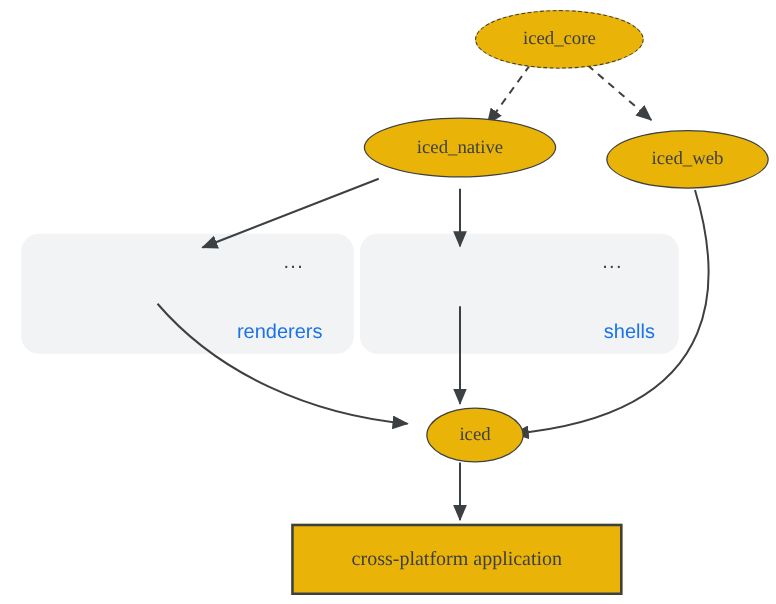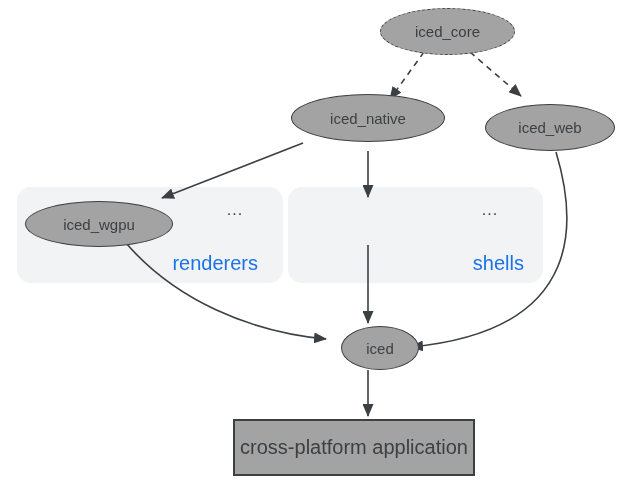--- a/index.html
+++ b/index.html
@@ -36,21 +36,21 @@
     letter-spacing: 1px;
     color: var(--text-color);
     text-align: center;
     width: 40px;
   }
   #group-renderers .group-ellipsis { left: 198px; }
   #group-shells .group-ellipsis    { left: 182px; }
   .group-label {
     position: absolute;
     bottom: 8px;
-    font-size: 20px;
+    font-size: 16px;
     color: var(--accent-blue);
     margin-top: 16px;
   }
   #group-renderers .group-label { right: 25px; }
   #group-shells .group-label    { right: 19px; }
 
   
   svg.edges {
     position: absolute;
     left: 0; top: 0;
@@ -65,37 +65,38 @@
   }
   svg.edges path.dashed { stroke-dasharray: 6 5; }
   #arrowhead path { fill: var(--stroke-color); }
 
   
   .node {
     position: absolute;
     display: flex;
     align-items: center;
     justify-content: center;
-    background: #a3a3a3;
+    background: #eab308;
     border: 1.5px solid var(--stroke-color);
     font-size: 15px;
     z-index: 2;
+    font-family: Liberation Serif, serif;
   }
   .ellipse { border-radius: 50%; }
   .dashed-border { border-style: dashed; }
   #node-iced_core   { left: 380px; top:   8px; width: 135px; height: 47px; }
   #node-iced_native { left: 291px; top: 94px; width: 154px; height: 48px; text-align: center; }
   #node-iced_web    { left: 485px; top: 104px; width: 130px; height: 47px; text-align: center; }
   #node-iced_wgpu   { left:  25px; top: 201px; width: 148px; height: 46px; }
   #node-iced_winit  { left: 296px; top: 201px; width: 144px; height: 44px; }
   #node-iced        { left: 341px; top: 326px; width:  78px; height: 44px; }
   #node-application {
-    left: 233px; top: 419px; width: 242px; height: 57px;
+    left: 233px; top: 419px; width: 265px; height: 57px;
     border-width: 2px; border-radius: 0;
-    font-size: 20px;
+    font-size: 16px;
   }
 </style>
 </head>
 <body>
 
 <div id="canvas">
 
   <div class="group-box" id="group-renderers">
     <span class="group-ellipsis">...</span>
     <span class="group-label">renderers</span>
@@ -123,23 +124,20 @@
 
   <div class="node ellipse dashed-border" id="node-iced_core">
     <span>iced_core</span>
   </div>
   <div class="node ellipse" id="node-iced_native">
     <span>iced_native</span>
   </div>
   <div class="node ellipse" id="node-iced_web">
     <span>iced_web</span>
   </div>
-  <div class="node ellipse" id="node-iced_wgpu">
-    <span>iced_wgpu</span>
-  </div>
   <div class="node ellipse" id="node-iced">
     <span>iced</span>
   </div>
   <div class="node" id="node-application">
     <span>cross-platform application</span>
   </div>
 
 </div>
 
 </body></html>

